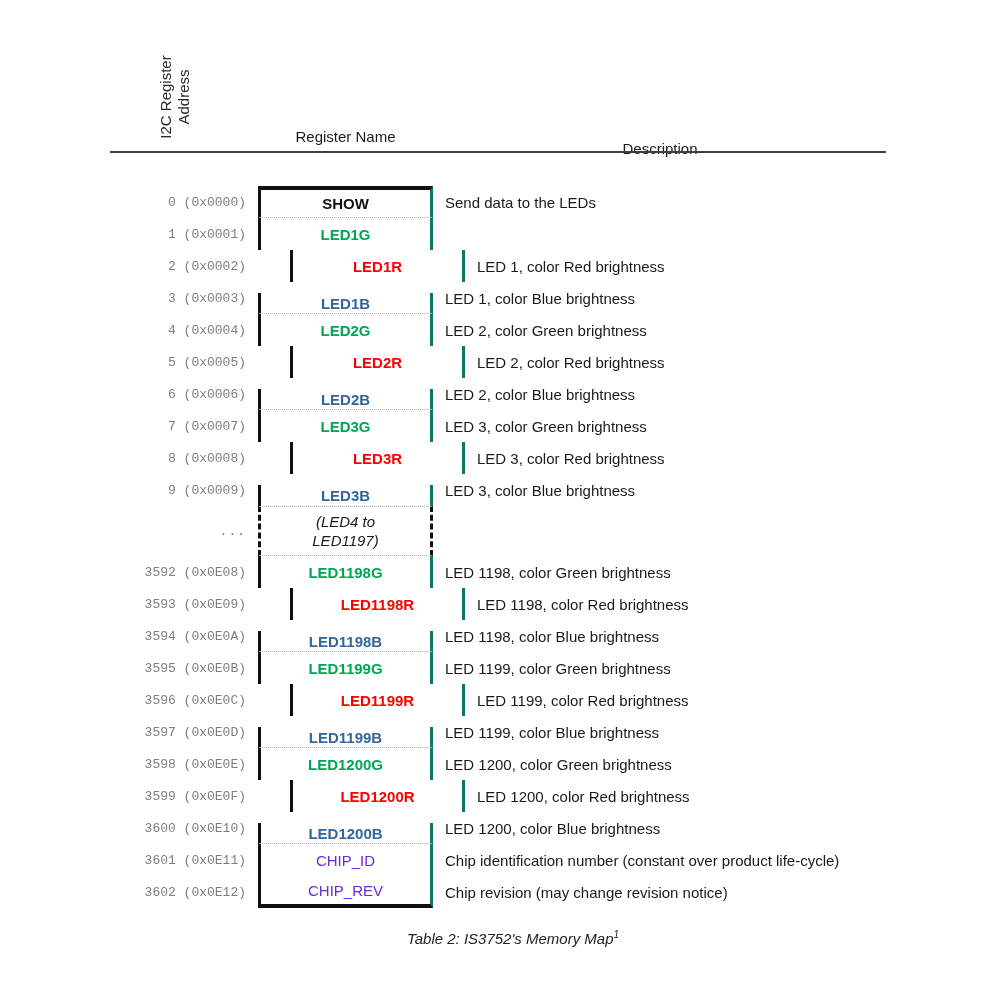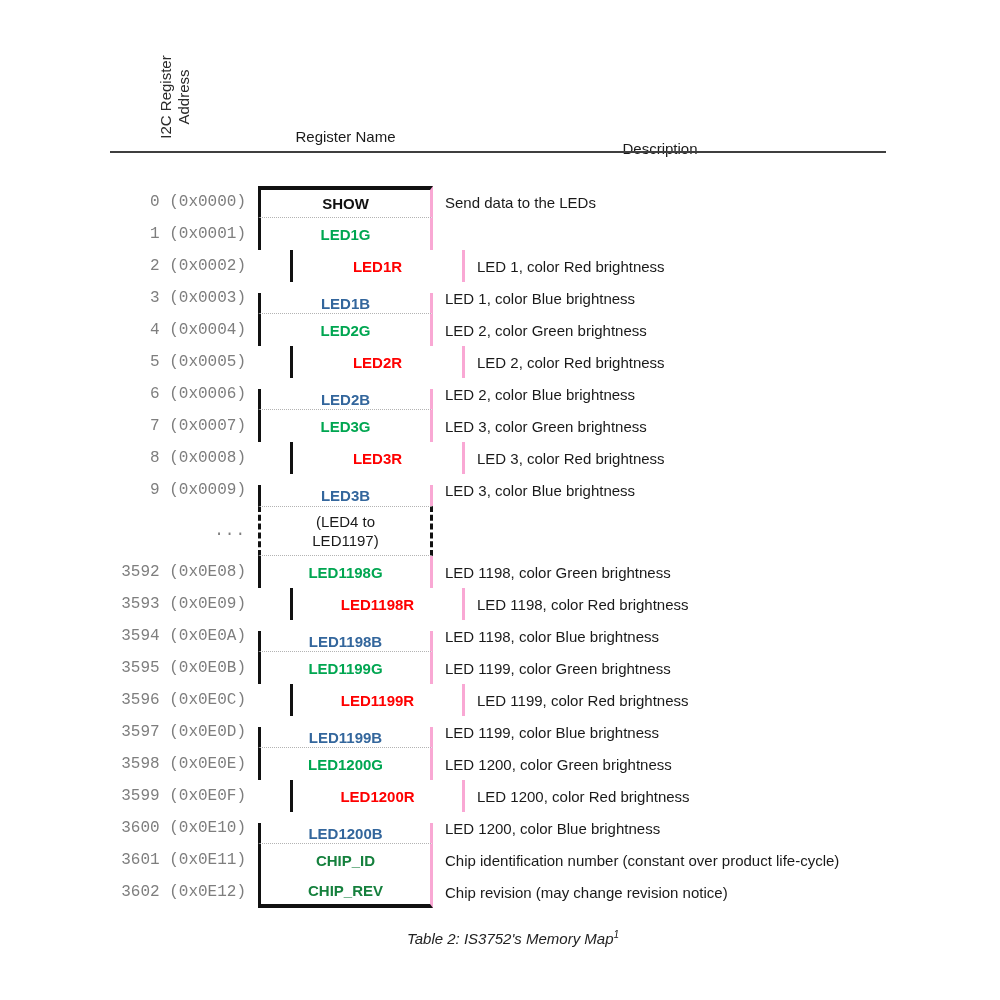--- a/index.html
+++ b/index.html
@@ -28,51 +28,51 @@
     position:absolute; left:110px; top:151px; width:776px; height:2px;
     background:#3f3f3f;
   }
 
   
   .tbl { position:absolute; left:0; top:186px; width:1000px; }
   .row { display:flex; height:32px; }
   .cell-addr {
     width:246px; box-sizing:border-box;
     display:flex; align-items:center; justify-content:flex-end;
-    font-family:"Liberation Mono", monospace; font-size:16px; color:#7e7e7e;
+    font-family:"Liberation Mono", monospace; font-size:13px; color:#7e7e7e;
     white-space:pre;
   }
   .cell-name {
     width:175px; margin-left:12px; box-sizing:border-box;
-    border-left:3px solid #111; border-right:3px solid #f9a8d4;
+    border-left:3px solid #111; border-right:3px solid #0f766e;
     display:flex; align-items:center; justify-content:center;
     font-size:15px; font-weight:bold; text-align:center;
   }
   .cell-desc {
     flex:1; padding-left:12px;
     display:flex; align-items:center;
     font-size:15px; color:#1a1a1a;
   }
   .row.first .cell-name { border-top:4px solid #111; }
   .row.last  .cell-name { border-bottom:4px solid #111; }
   .row.sep   .cell-name { border-bottom:1px dotted #b3b3b3; }
 
   .n-show  { color:#111111; }
   .n-green { color:var(--c-green); }
   .n-red   { color:var(--c-red);margin-left:44px; }
   .n-blue  { color:var(--c-blue);margin-top:11px; }
-  .n-plain { color:#15803d; font-weight:bold; }
+  .n-plain { color:#6d28d9; font-weight:normal; }
 
   
   .ellipsis-row { height:50px; }
   .ellipsis-row .cell-name {
     border-left:3px dashed #111; border-right:3px dashed #111;
     border-top:1px dotted #b3b3b3; border-bottom:1px dotted #b3b3b3;
     font-weight:normal; flex-direction:column; justify-content:center;
-    line-height:19px; color:#1a1a1a;
+    line-height:19px; color:#1a1a1a;font-style:italic;
   }
   .ellipsis-row .cell-addr { letter-spacing:1px; }
 
   
   .caption {
     position:absolute; left:33px; top:929px; width:960px;
     text-align:center; font-style:italic; font-size:15px; color:#222222;
   }
   .caption sup { font-size:10px; }
 </style>

